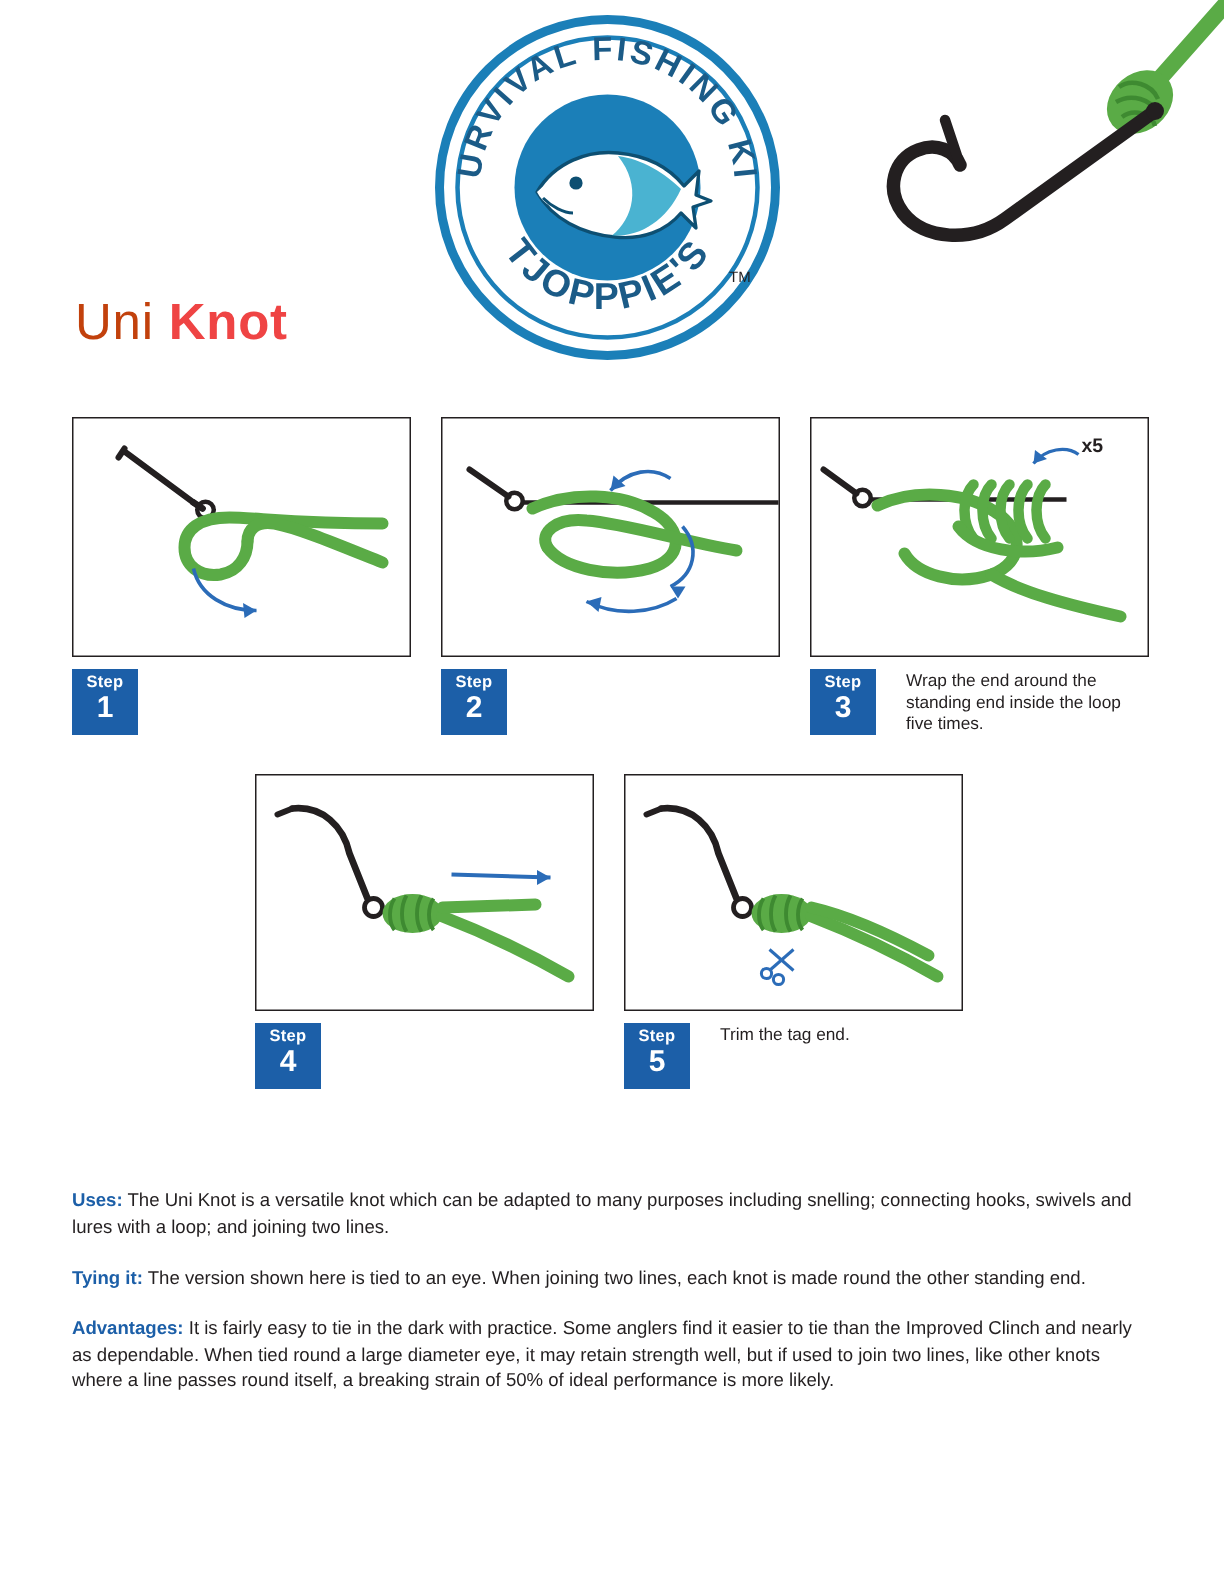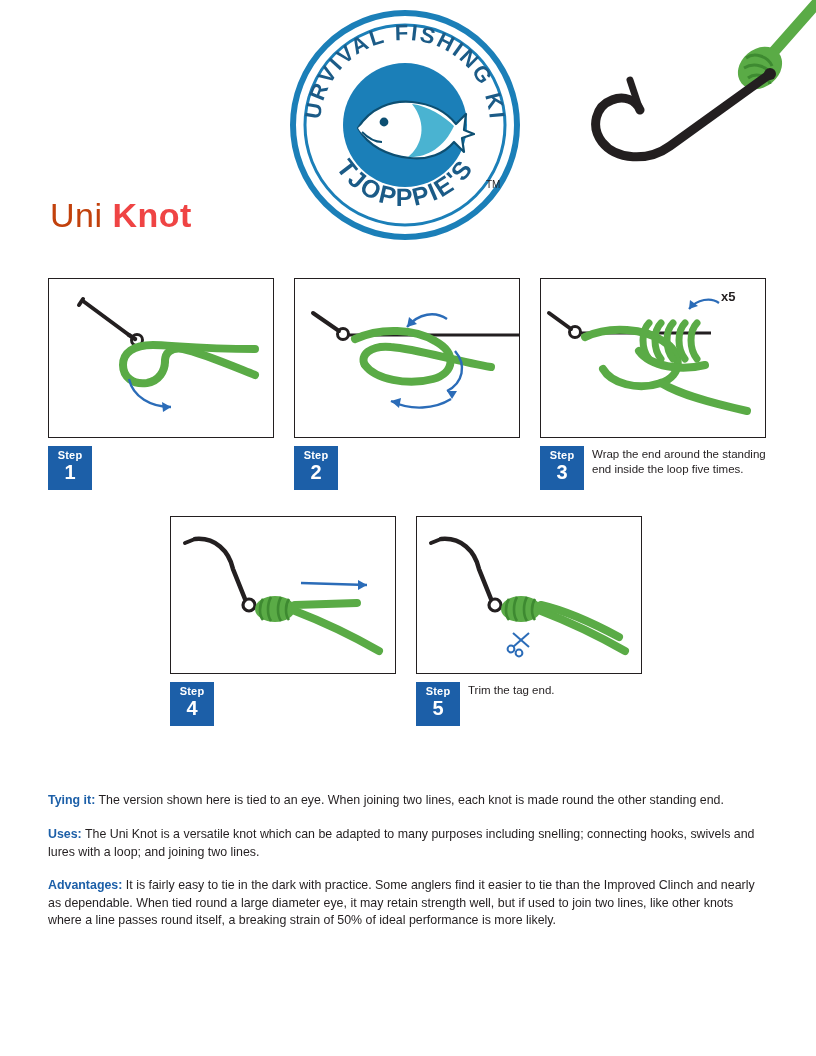--- a/index.html
+++ b/index.html
@@ -73,21 +73,21 @@
     background: #ffffff;
     box-sizing: border-box;
     position: relative;
     overflow: hidden;
   }
   .row-2 .panel { height: 158px; }
 
   .caption {
     display: flex;
     margin-top: 8px;
-    gap: 8px;
+    gap: 20px;
   }
 
   .badge {
     width: 44px;
     min-height: 44px;
     background: #1c5fa8;
     color: #ffffff;
     flex: 0 0 44px;
     text-align: center;
     line-height: 1;
@@ -346,21 +346,21 @@
         <span class="lbl">Step</span>
         <span class="num">5</span>
       </div>
       <div class="cap-text">Trim the tag end.</div>
     </div>
   </div>
 </div>
 
 <div class="notes">
   <p class="note">
-    <b>Tying it:</b><span> The version shown here is tied to an eye. When joining two lines, each knot is made round the other standing end.</span>
+    <b>Uses:</b><span> The Uni Knot is a versatile knot which can be adapted to many purposes including snelling; connecting hooks, swivels and lures with a loop; and joining two lines.</span>
   </p>
   <p class="note">
-    <b>Uses:</b><span> The Uni Knot is a versatile knot which can be adapted to many purposes including snelling; connecting hooks, swivels and lures with a loop; and joining two lines.</span>
+    <b>Tying it:</b><span> The version shown here is tied to an eye. When joining two lines, each knot is made round the other standing end.</span>
   </p>
   <p class="note">
     <b>Advantages:</b><span> It is fairly easy to tie in the dark with practice. Some anglers find it easier to tie than the Improved Clinch and nearly as dependable. When tied round a large diameter eye, it may retain strength well, but if used to join two lines, like other knots where a line passes round itself, a breaking strain of 50% of ideal performance is more likely.</span>
   </p>
 </div>
 
 </body></html>

